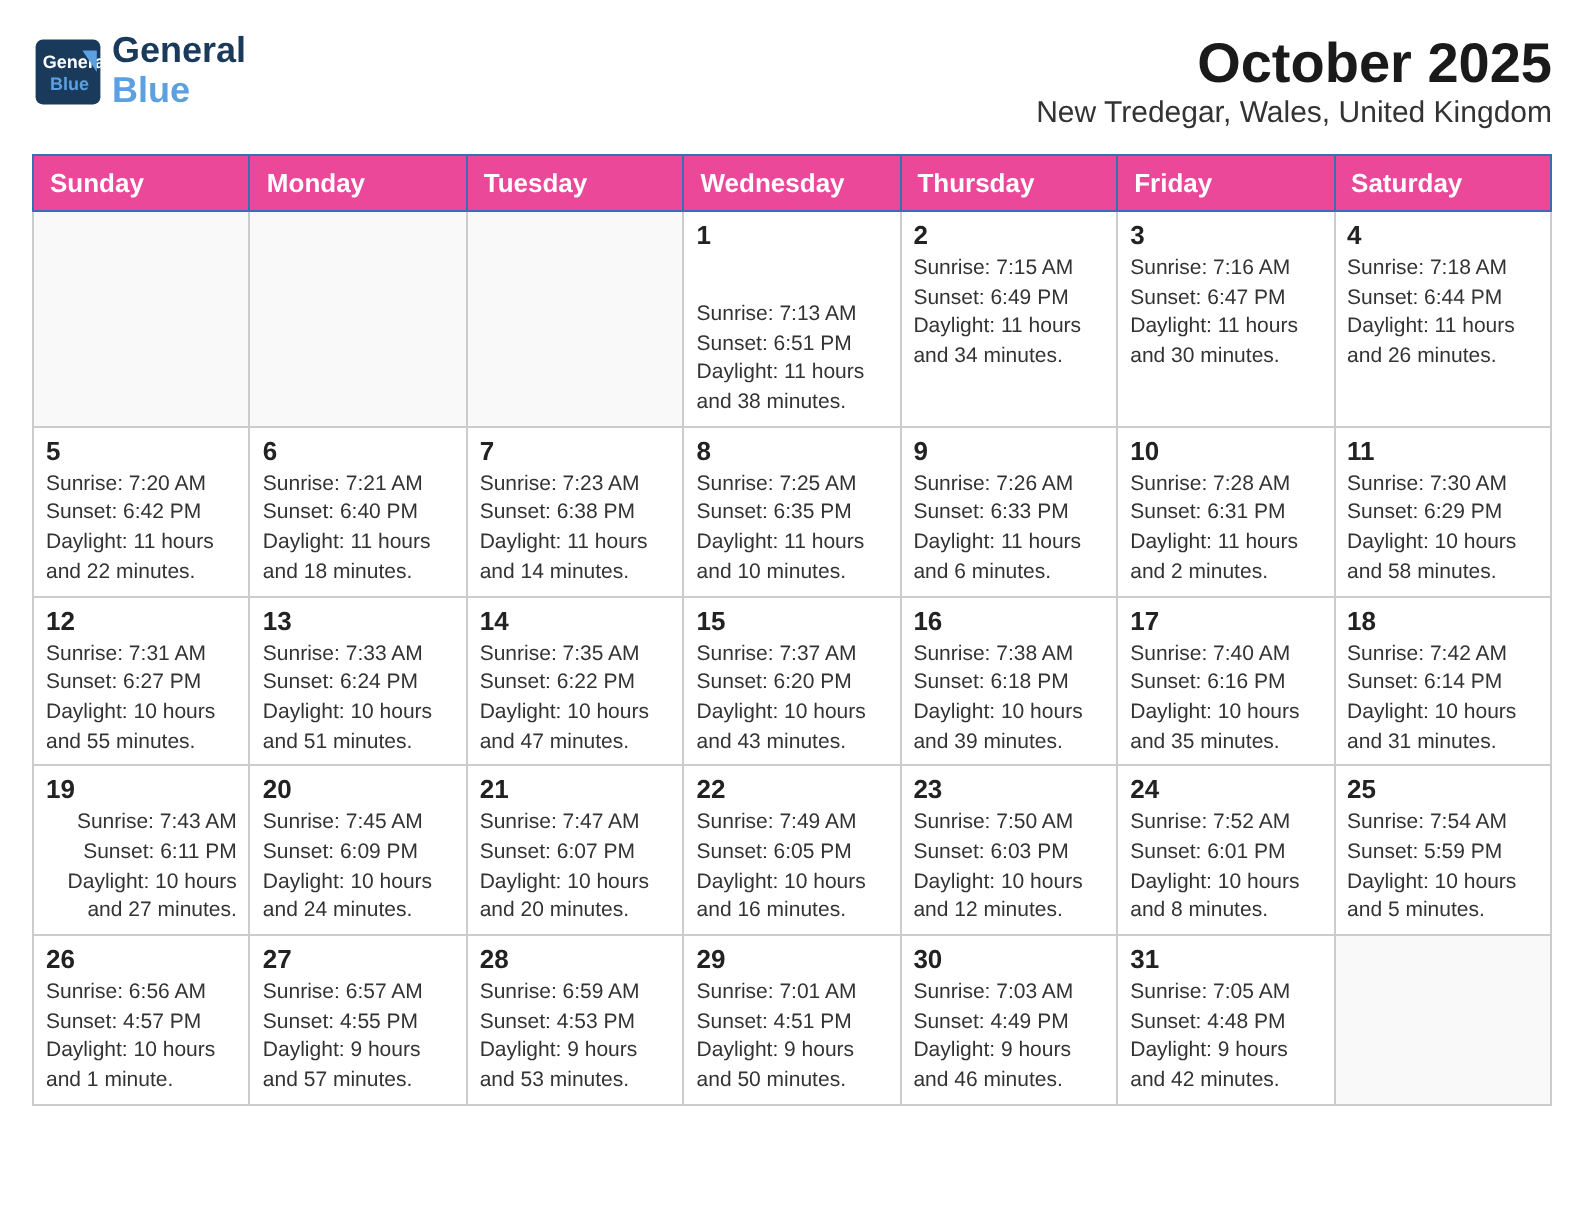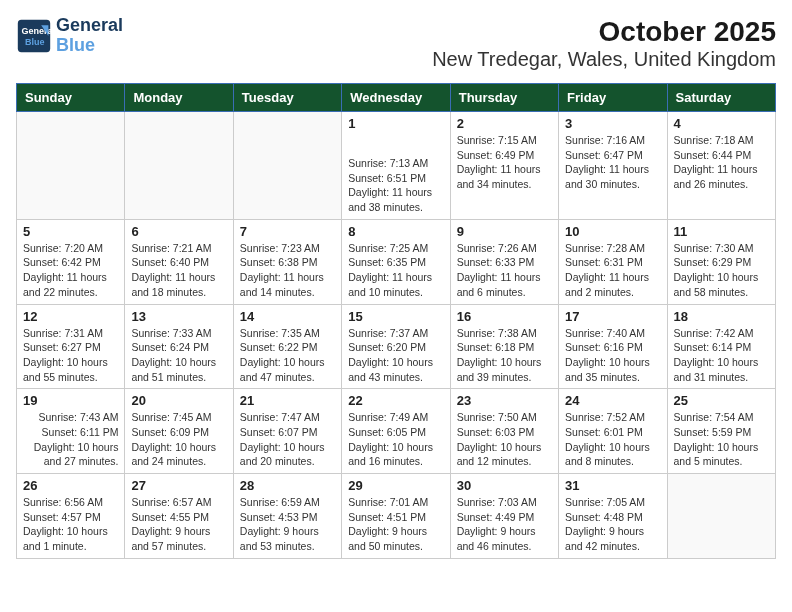--- a/index.html
+++ b/index.html
@@ -33,30 +33,30 @@
     }
     .title-block {
       text-align: right;
     }
     .month-title {
       font-size: 28px;
       font-weight: bold;
       color: #1a1a1a;
     }
     .location {
-      font-size: 20px;
+      font-size: 15px;
       color: #333;
     }
     .calendar {
       width: 100%;
       border-collapse: collapse;
       font-size: 11px;
     }
     .calendar th {
-      background: #14532d;
+      background: #ec4899;
       color: #fff;
       text-align: left;
       padding: 6px 8px;
       font-size: 13px;
       font-weight: bold;
       border: 1px solid #3a6db5;
     }
     .calendar td {
       border: 1px solid #ccc;
       vertical-align: top;

